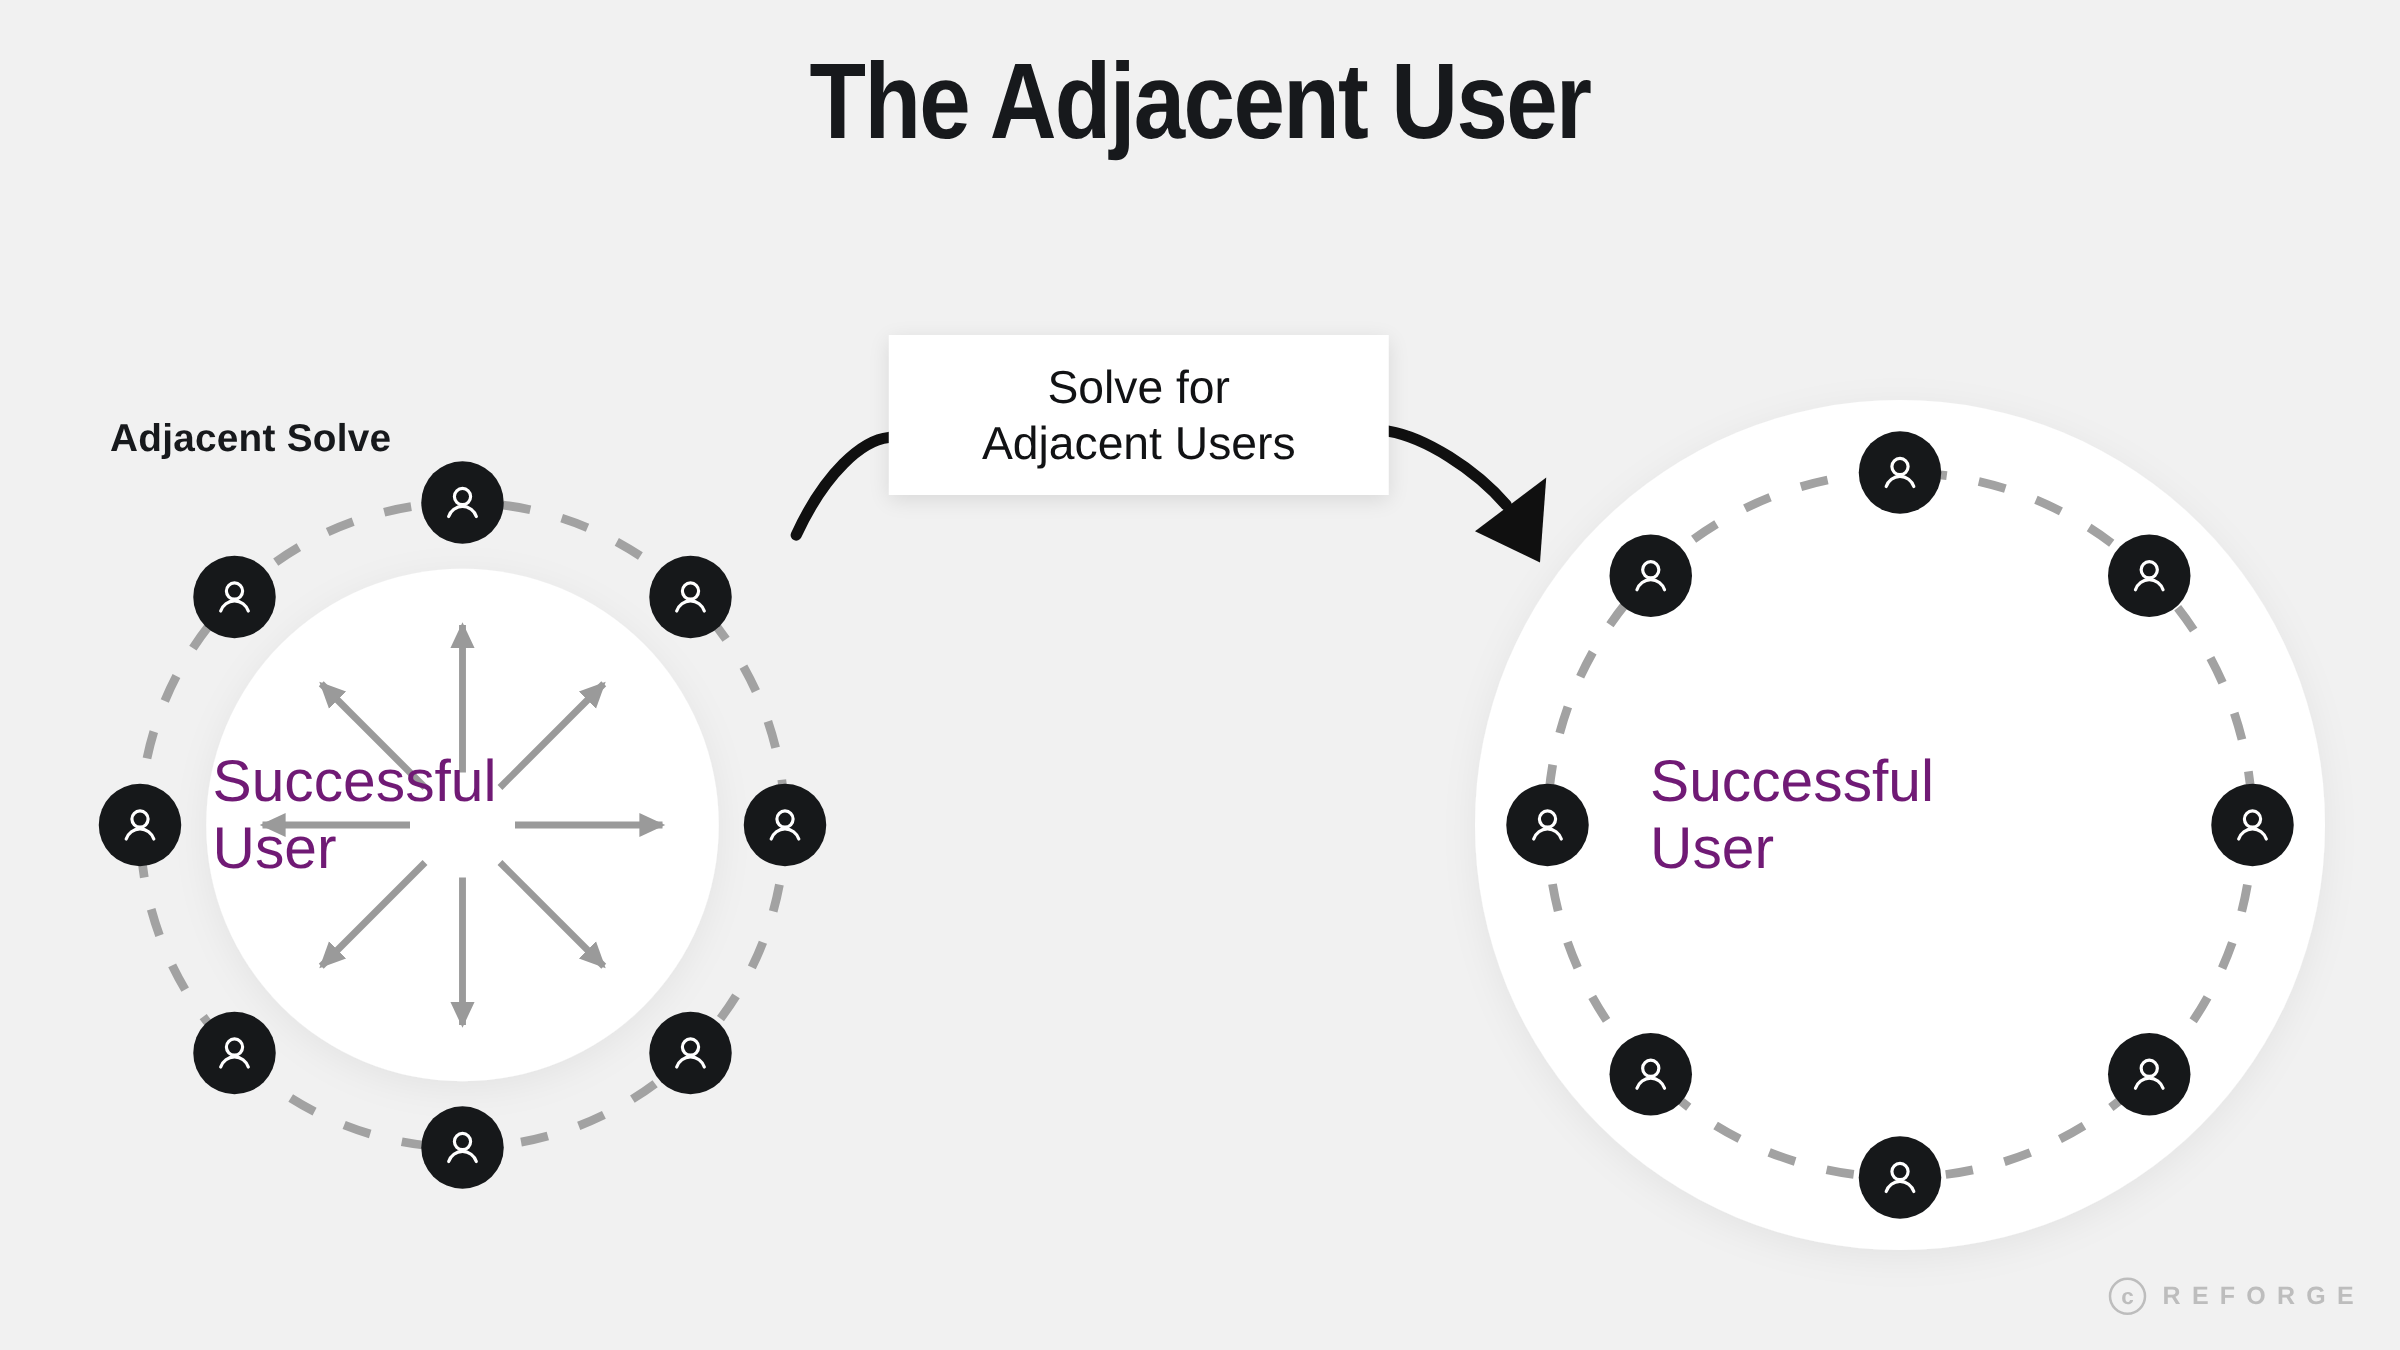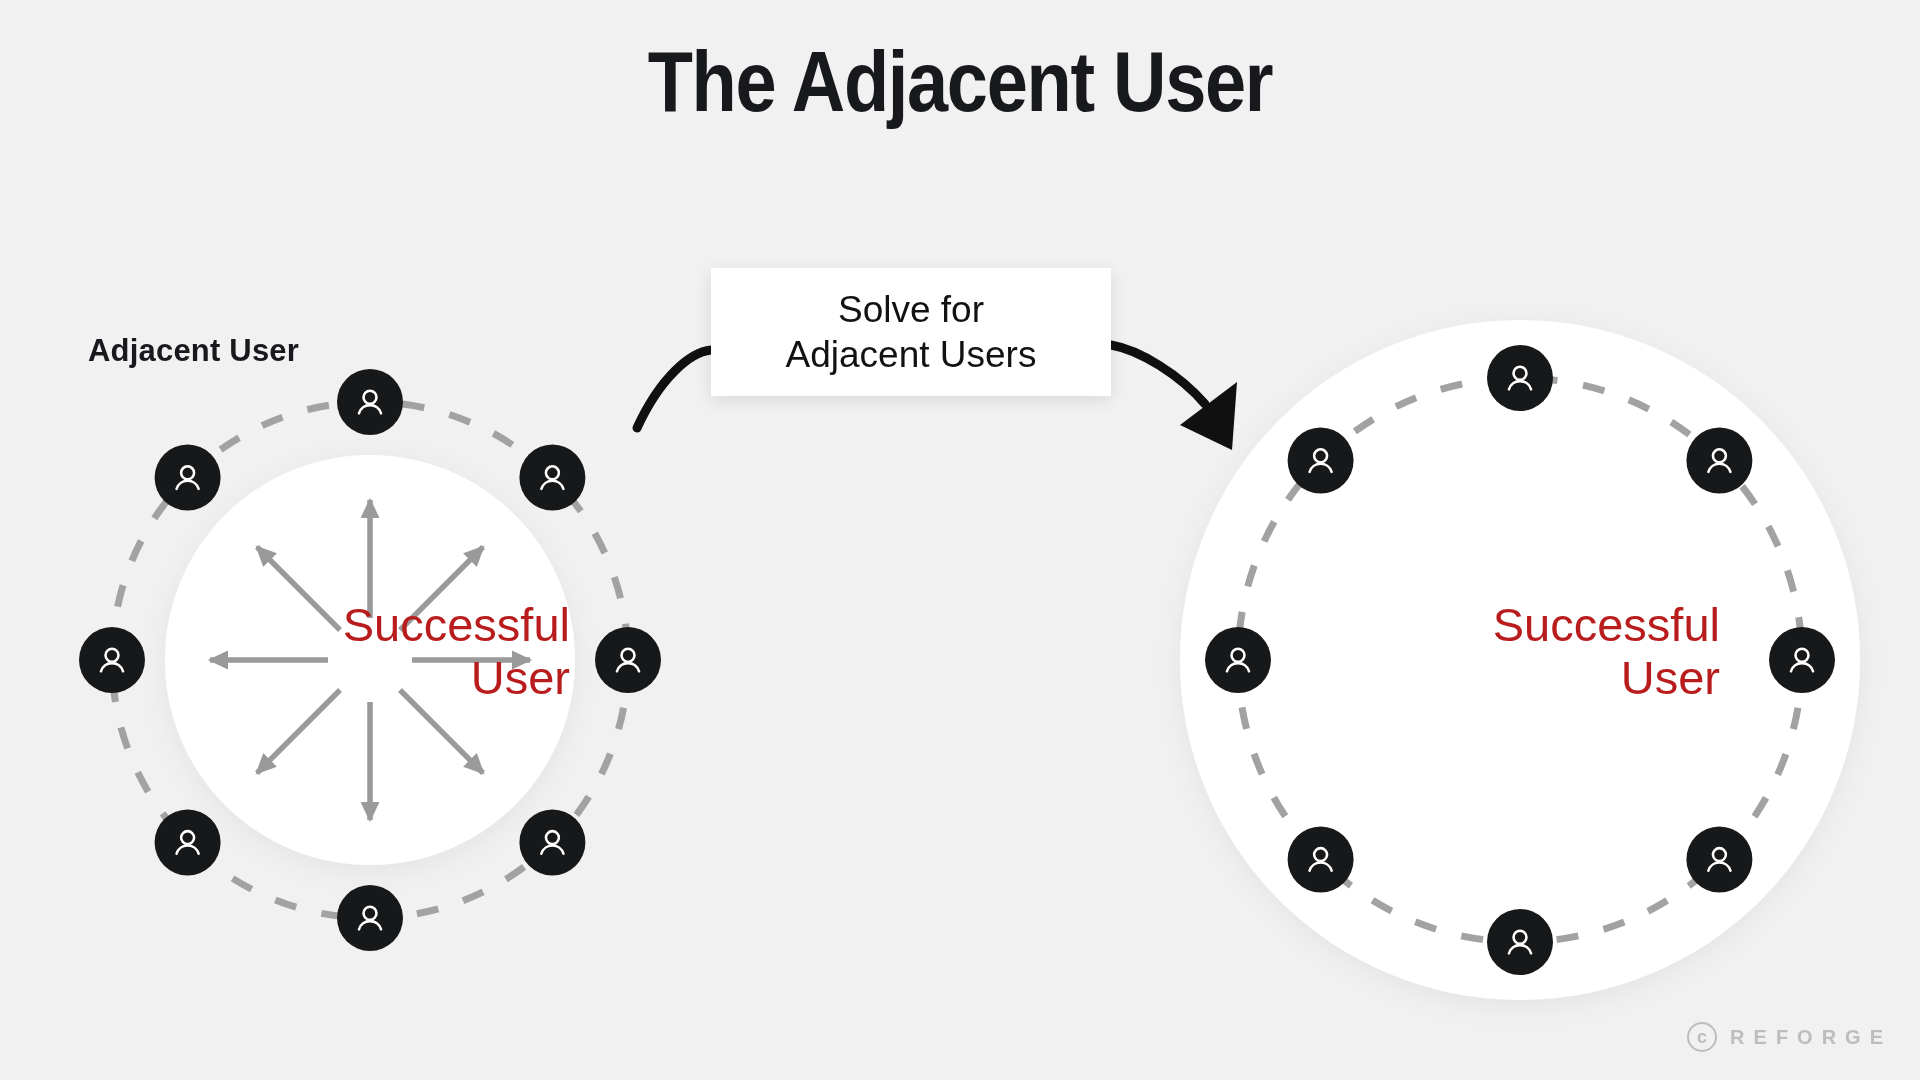--- a/index.html
+++ b/index.html
@@ -48,22 +48,22 @@
     top: 0;
     width: 1920px;
     height: 1080px;
     overflow: visible;
     pointer-events: none;
   }
 
   
   .center-label {
     position: absolute;
-    text-align: right;
-    color: #b91c1c;
+    text-align: left;
+    color: #701a75;
     font-family: "Liberation Sans", sans-serif;
     font-weight: normal;
     line-height: 1.13;
     white-space: pre-line;
   }
   #left-center-label {
     left: 170px;
     top: 598px;
     width: 400px;
     font-size: 47px;
@@ -261,21 +261,21 @@
     <g>
 
       <path d="M 711 350 C 690 352, 660 378, 637 428" fill="none" stroke="#101010" stroke-width="9" stroke-linecap="round"></path>
 
       <path d="M 1111 345 C 1140 350, 1180 375, 1205 404" fill="none" stroke="#101010" stroke-width="9" stroke-linecap="round"></path>
 
       <path d="M 1180 425 L 1237 382 L 1232 450 Z" fill="#101010"></path>
     </g>
   </svg>
 
-  <div class="annotation-label">Adjacent User</div>
+  <div class="annotation-label">Adjacent Solve</div>
 
   <div class="center-label" id="left-center-label">Successful
 User</div>
 
   <div class="center-label" id="right-center-label">Successful
 User</div>
 
   <div class="callout-box">
     <div class="callout-text">Solve for
 Adjacent Users</div>

